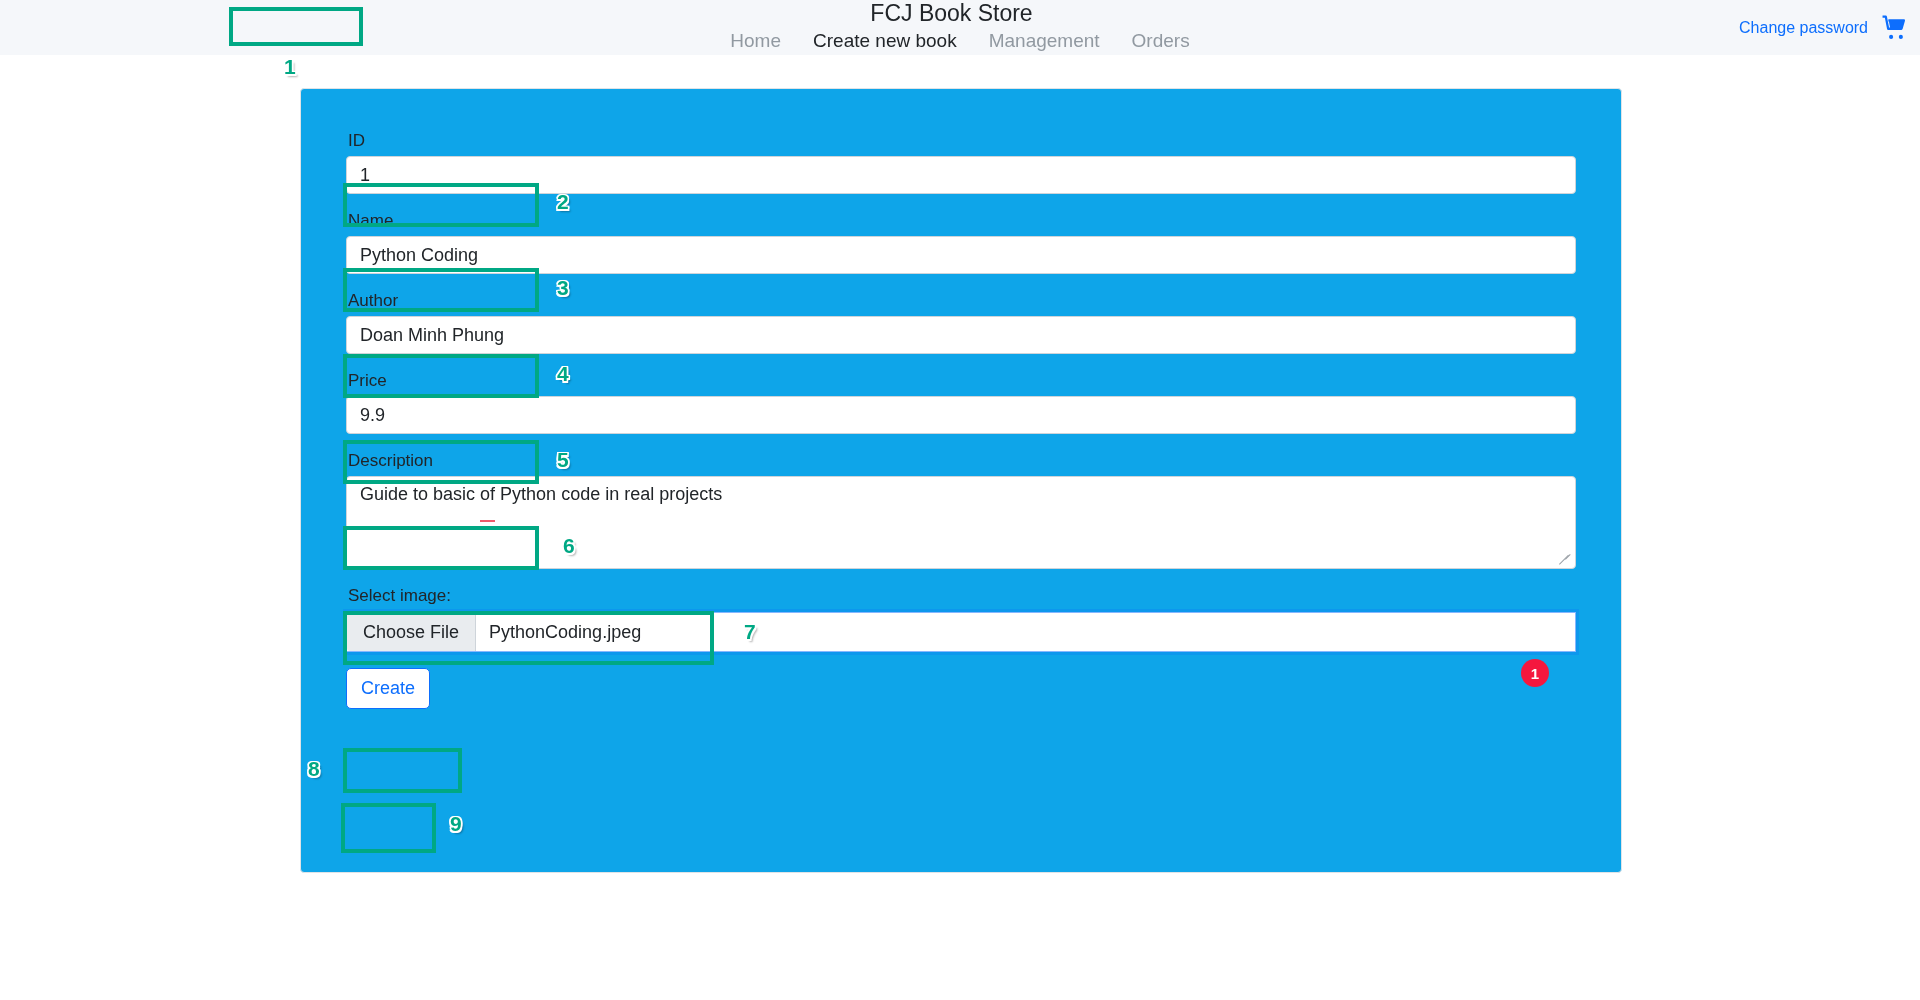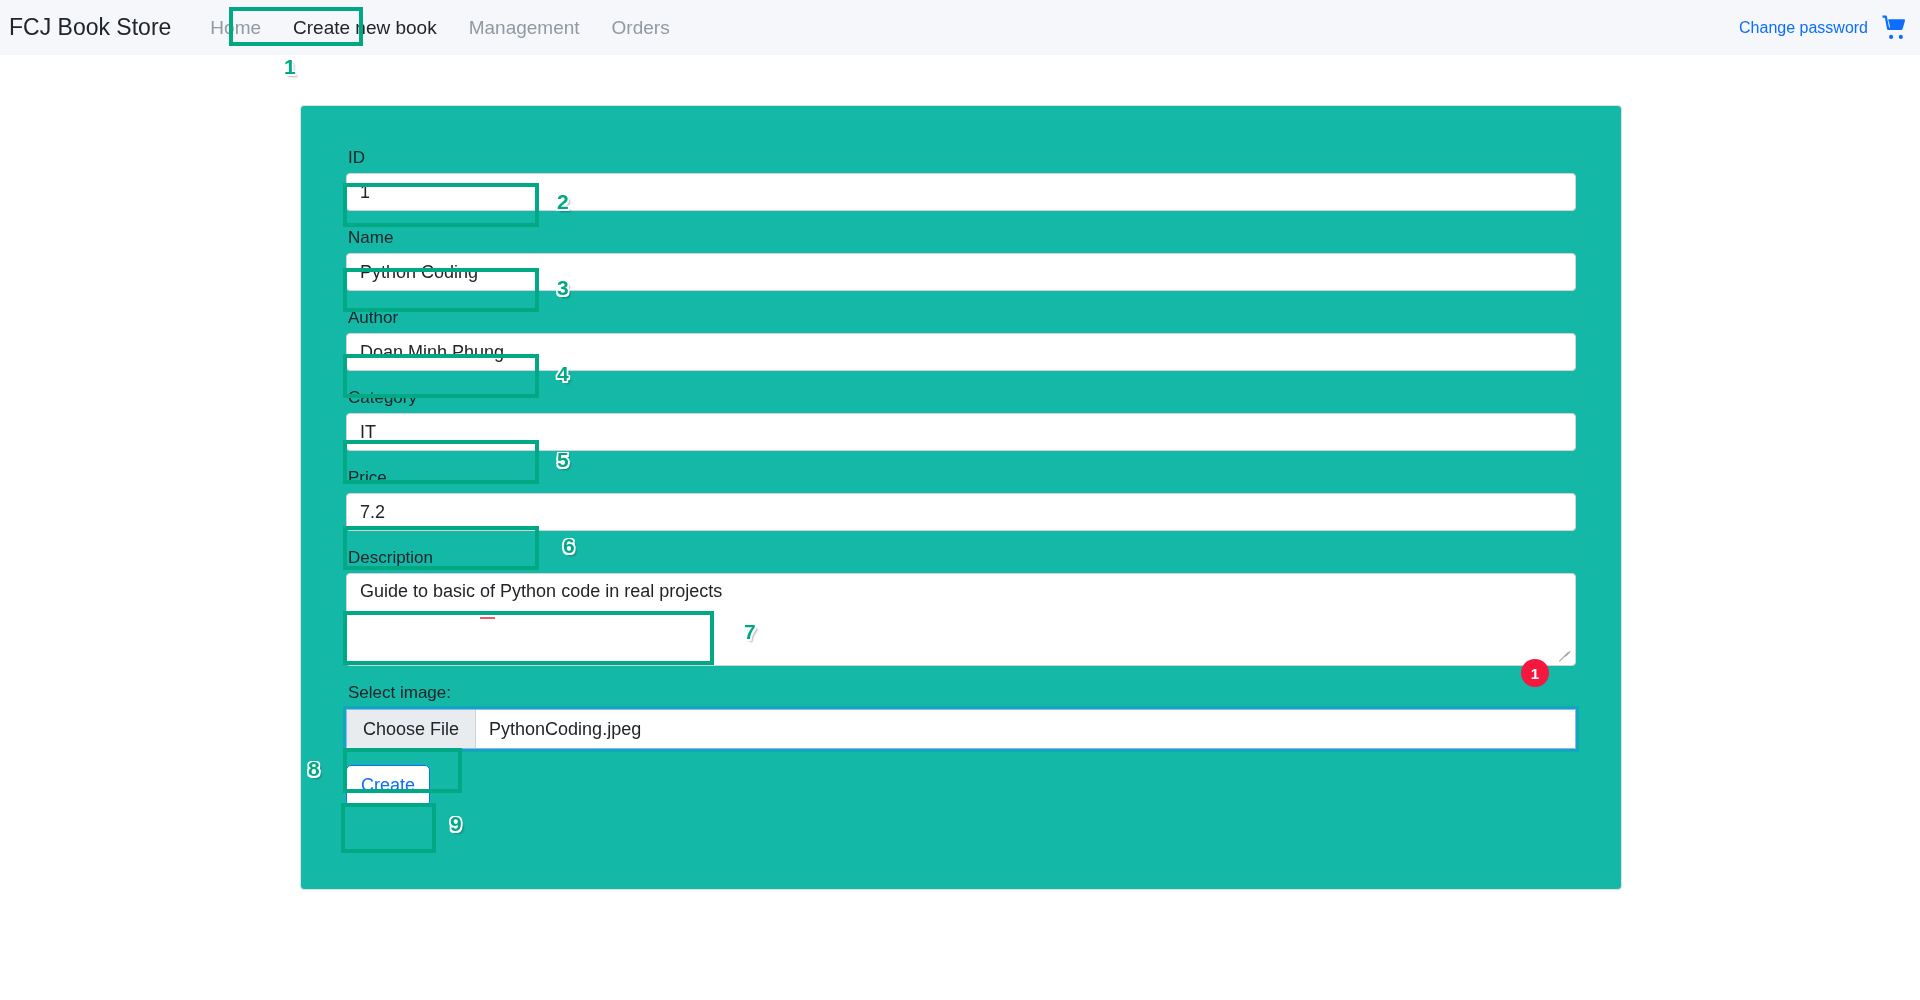--- a/index.html
+++ b/index.html
@@ -9,21 +9,21 @@
     background: #ffffff;
     font-family: "Liberation Sans", sans-serif;
     overflow: hidden;
   }
 
   
   .navbar {
     position: absolute; top: 0; left: 0;
     width: 1920px; height: 55px;
     background: #f5f7fa;
-    display: flex; align-items: center;
+    display: flex; align-items: center; flex-direction: column;
   }
   .brand {
     font-size: 23px; color: #212529;
     margin-left: 9px; margin-right: 26px;
     white-space: nowrap;
   }
   .nav-links { display: flex; align-items: center; gap: 6px; }
   .nav-link {
     font-size: 19px; color: #9199a1;
     padding: 3px 13px;
@@ -38,23 +38,23 @@
   }
   .change-pass {
     font-size: 16px; color: #0d6efd; white-space: nowrap;
     text-decoration: none;
   }
   .cart-icon { width: 26px; height: 26px; display: block; }
 
   
   .card {
     position: absolute;
-    left: 300px; top: 105px;
+    left: 300px; top: 88px;
     width: 1322px; height: 785px;
-    background: #14b8a6;
+    background: #0ea5e9;
     border: 1px solid #dfe3e7;
     border-radius: 4px;
   }
   .form-area {
     position: absolute;
     left: 45px; top: 42px;
     width: 1230px;
   }
 
   .field-label {
@@ -215,28 +215,24 @@
     <div class="input-row">
       <label class="field-label">Name</label>
       <div class="text-input">Python Coding</div>
     </div>
 
     <div class="input-row">
       <label class="field-label">Author</label>
       <div class="text-input">Doan Minh Phung</div>
     </div>
 
-    <div class="input-row">
-      <label class="field-label">Category</label>
-      <div class="text-input">IT</div>
-    </div>
 
     <div class="input-row">
       <label class="field-label">Price</label>
-      <div class="text-input">7.2</div>
+      <div class="text-input">9.9</div>
     </div>
 
     <div class="input-row">
       <label class="field-label">Description</label>
       <div class="textarea-input">
         <span>Guide to basic </span><span class="spell">of</span><span> Python code in real projects</span>
         <span class="resize-grip"></span>
       </div>
     </div>
 

